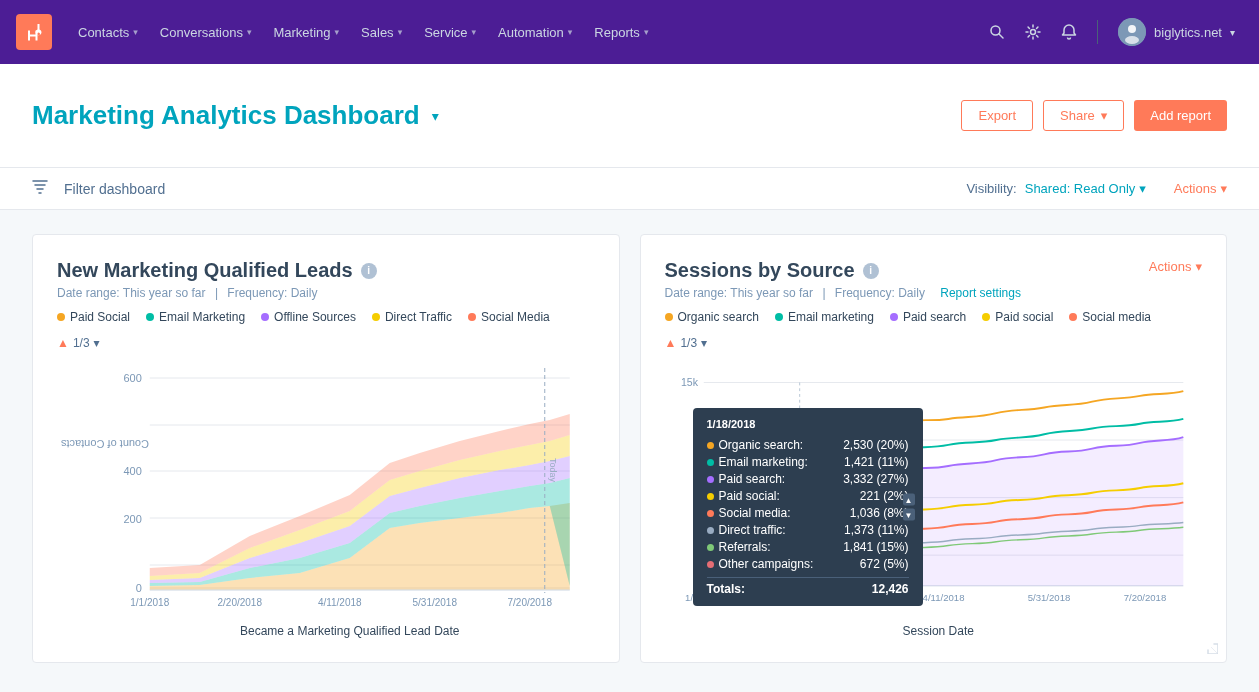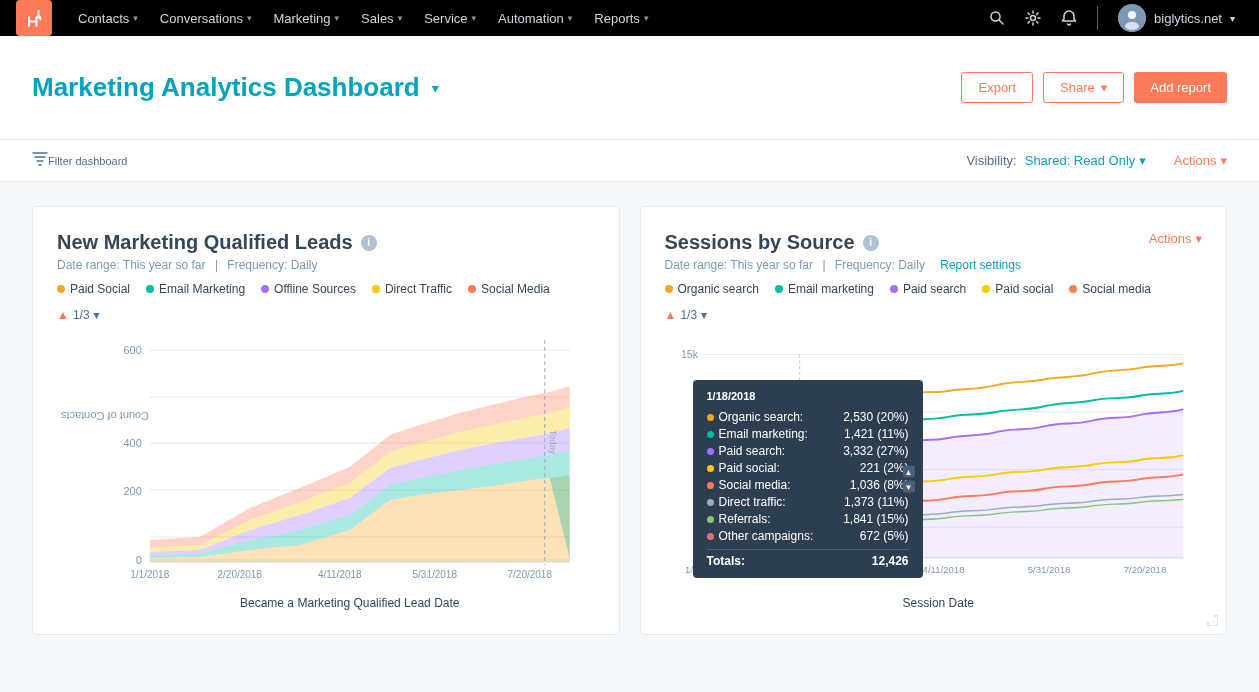--- a/index.html
+++ b/index.html
@@ -1,21 +1,21 @@
 <!DOCTYPE html>
 <html><head>
   <meta charset="utf-8">
   <style>
     * { box-sizing: border-box; margin: 0; padding: 0; }
     body { font-family: -apple-system, BlinkMacSystemFont, 'Segoe UI', sans-serif; background: #f5f8fa; color: #33475b; font-size: 14px; }
 
     
     .navbar {
-      background: #000000;
-      height: 36px;
+      background: #4c1d95;
+      height: 64px;
       display: flex;
       align-items: center;
       padding: 0 16px;
       gap: 0;
     }
     .navbar-logo {
       width: 36px;
       height: 36px;
       margin-right: 16px;
       flex-shrink: 0;
@@ -145,24 +145,24 @@
       padding: 12px 32px;
       background: #fff;
       border-bottom: 1px solid #e5e8ed;
       display: flex;
       align-items: center;
       justify-content: space-between;
     }
     .filter-btn {
       display: flex;
       align-items: center;
-      gap: 0;
+      gap: 16px;
       color: #516f90;
       cursor: pointer;
-      font-size: 11px;
+      font-size: 14px;
     }
     .filter-icon { font-size: 14px; }
     .visibility-wrap {
       display: flex;
       align-items: center;
       gap: 8px;
       font-size: 13px;
       color: #516f90;
     }
     .visibility-link {

